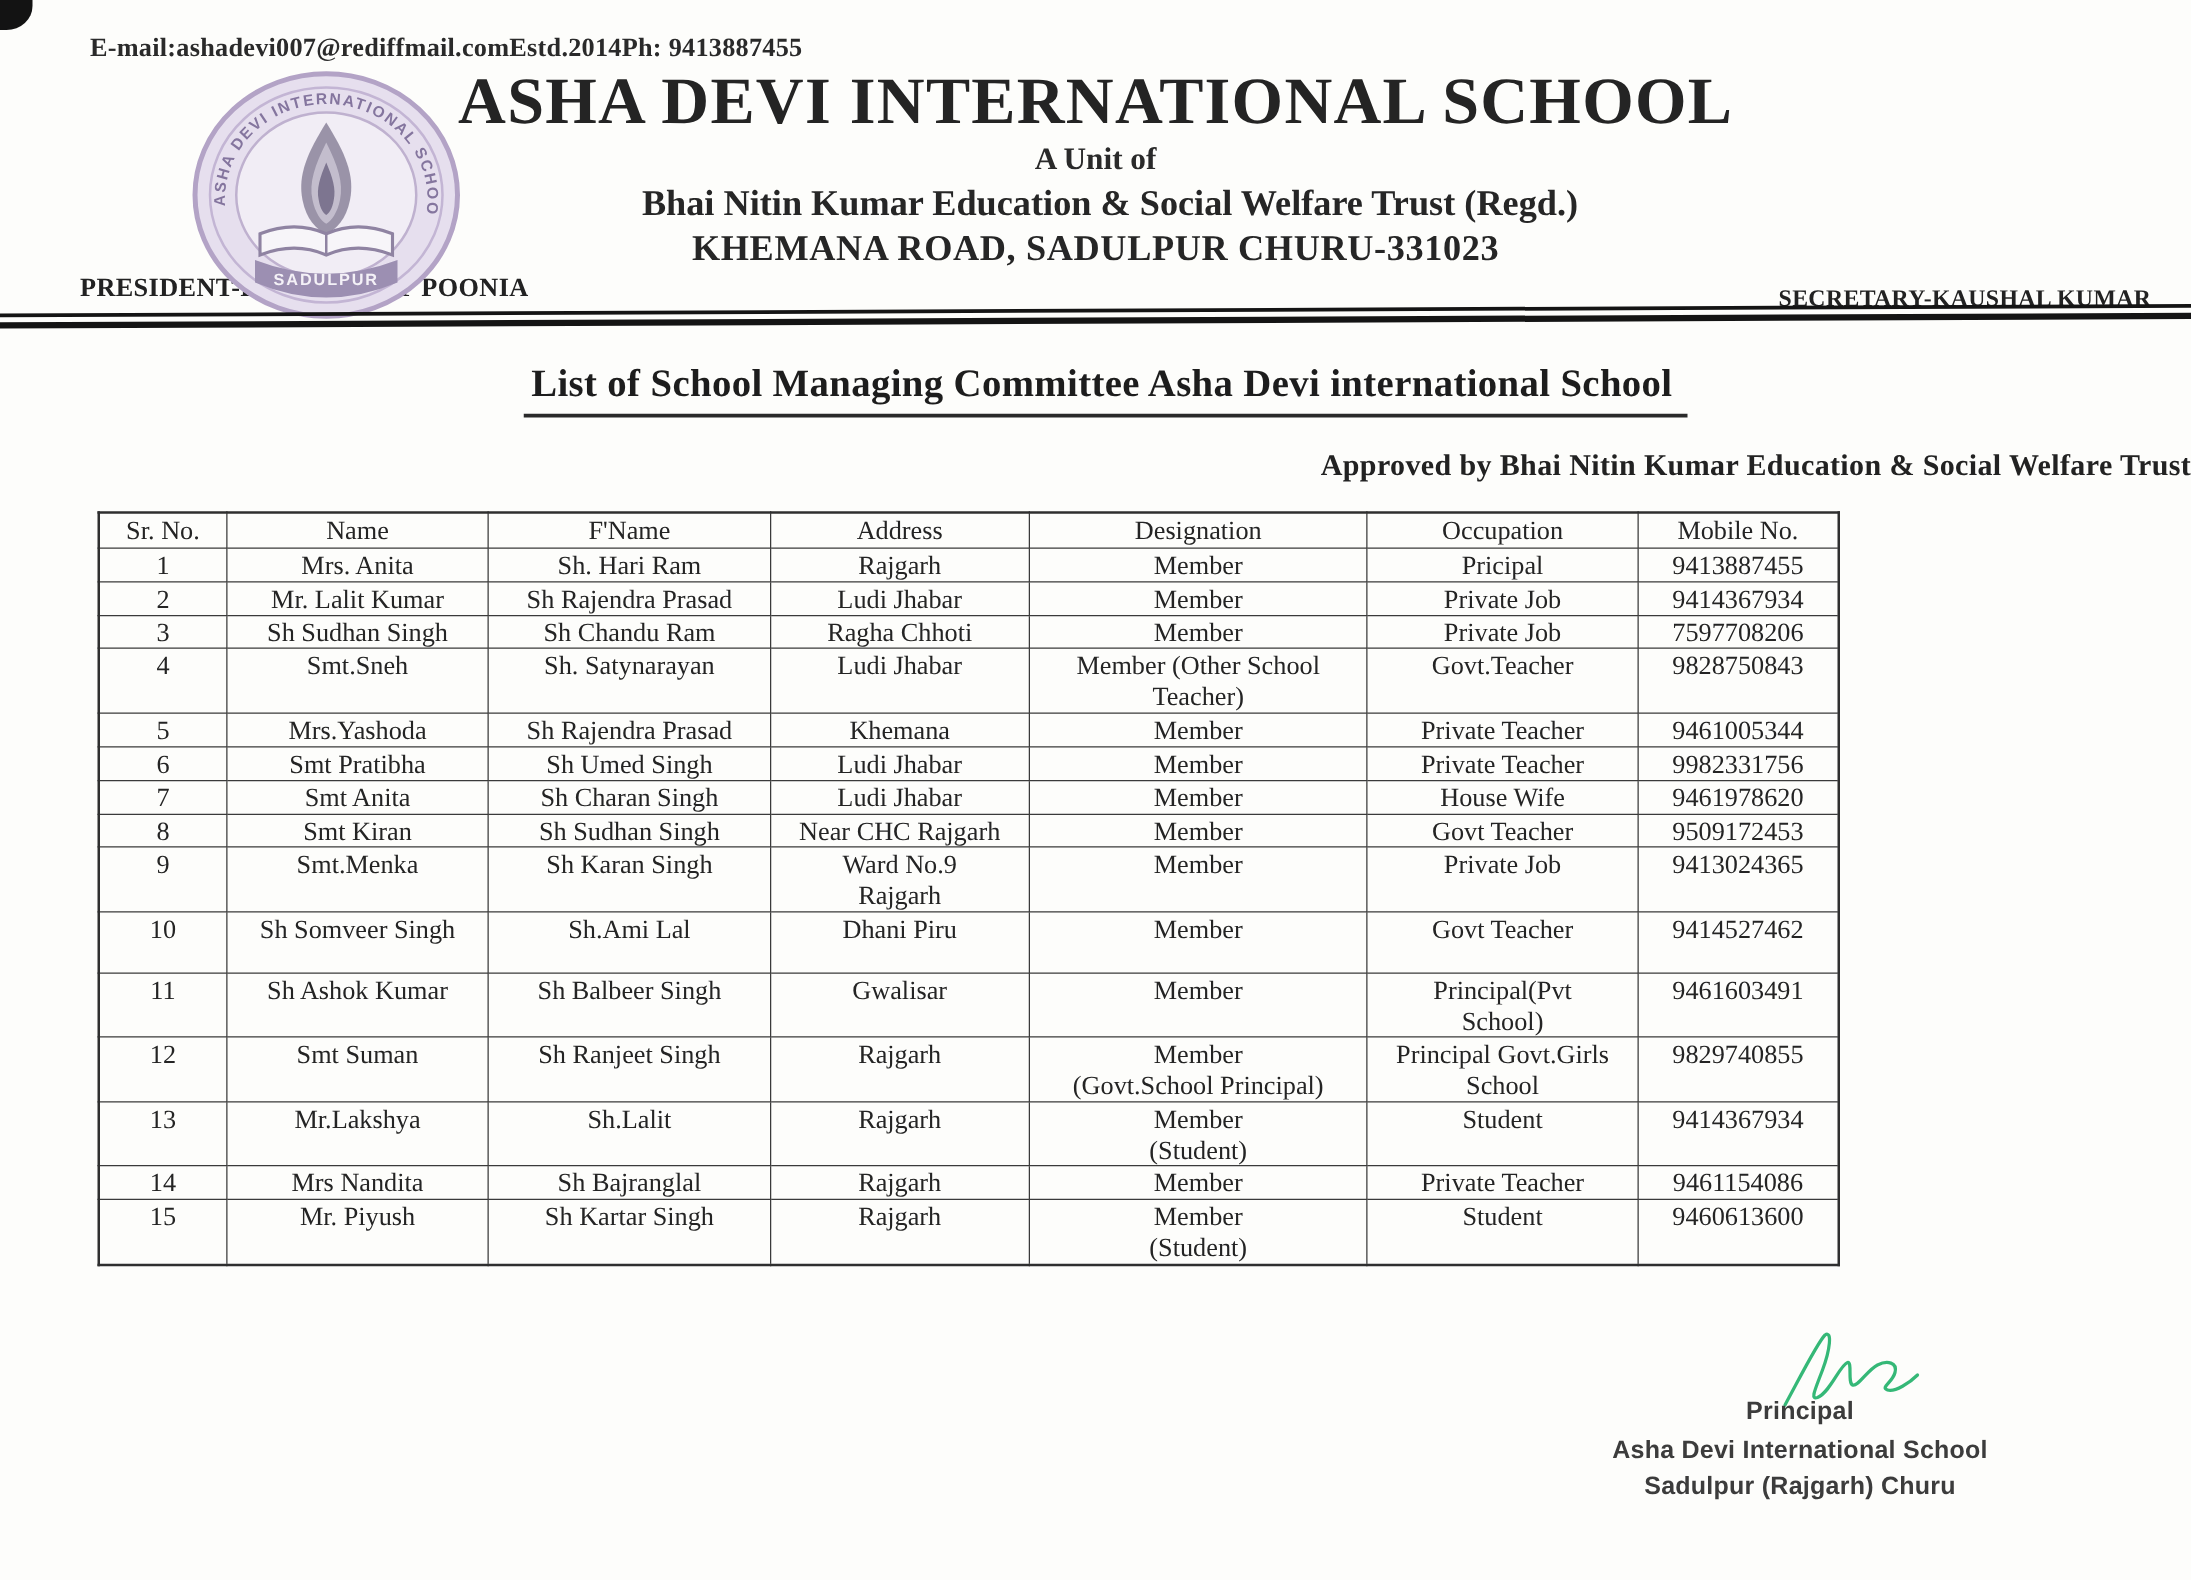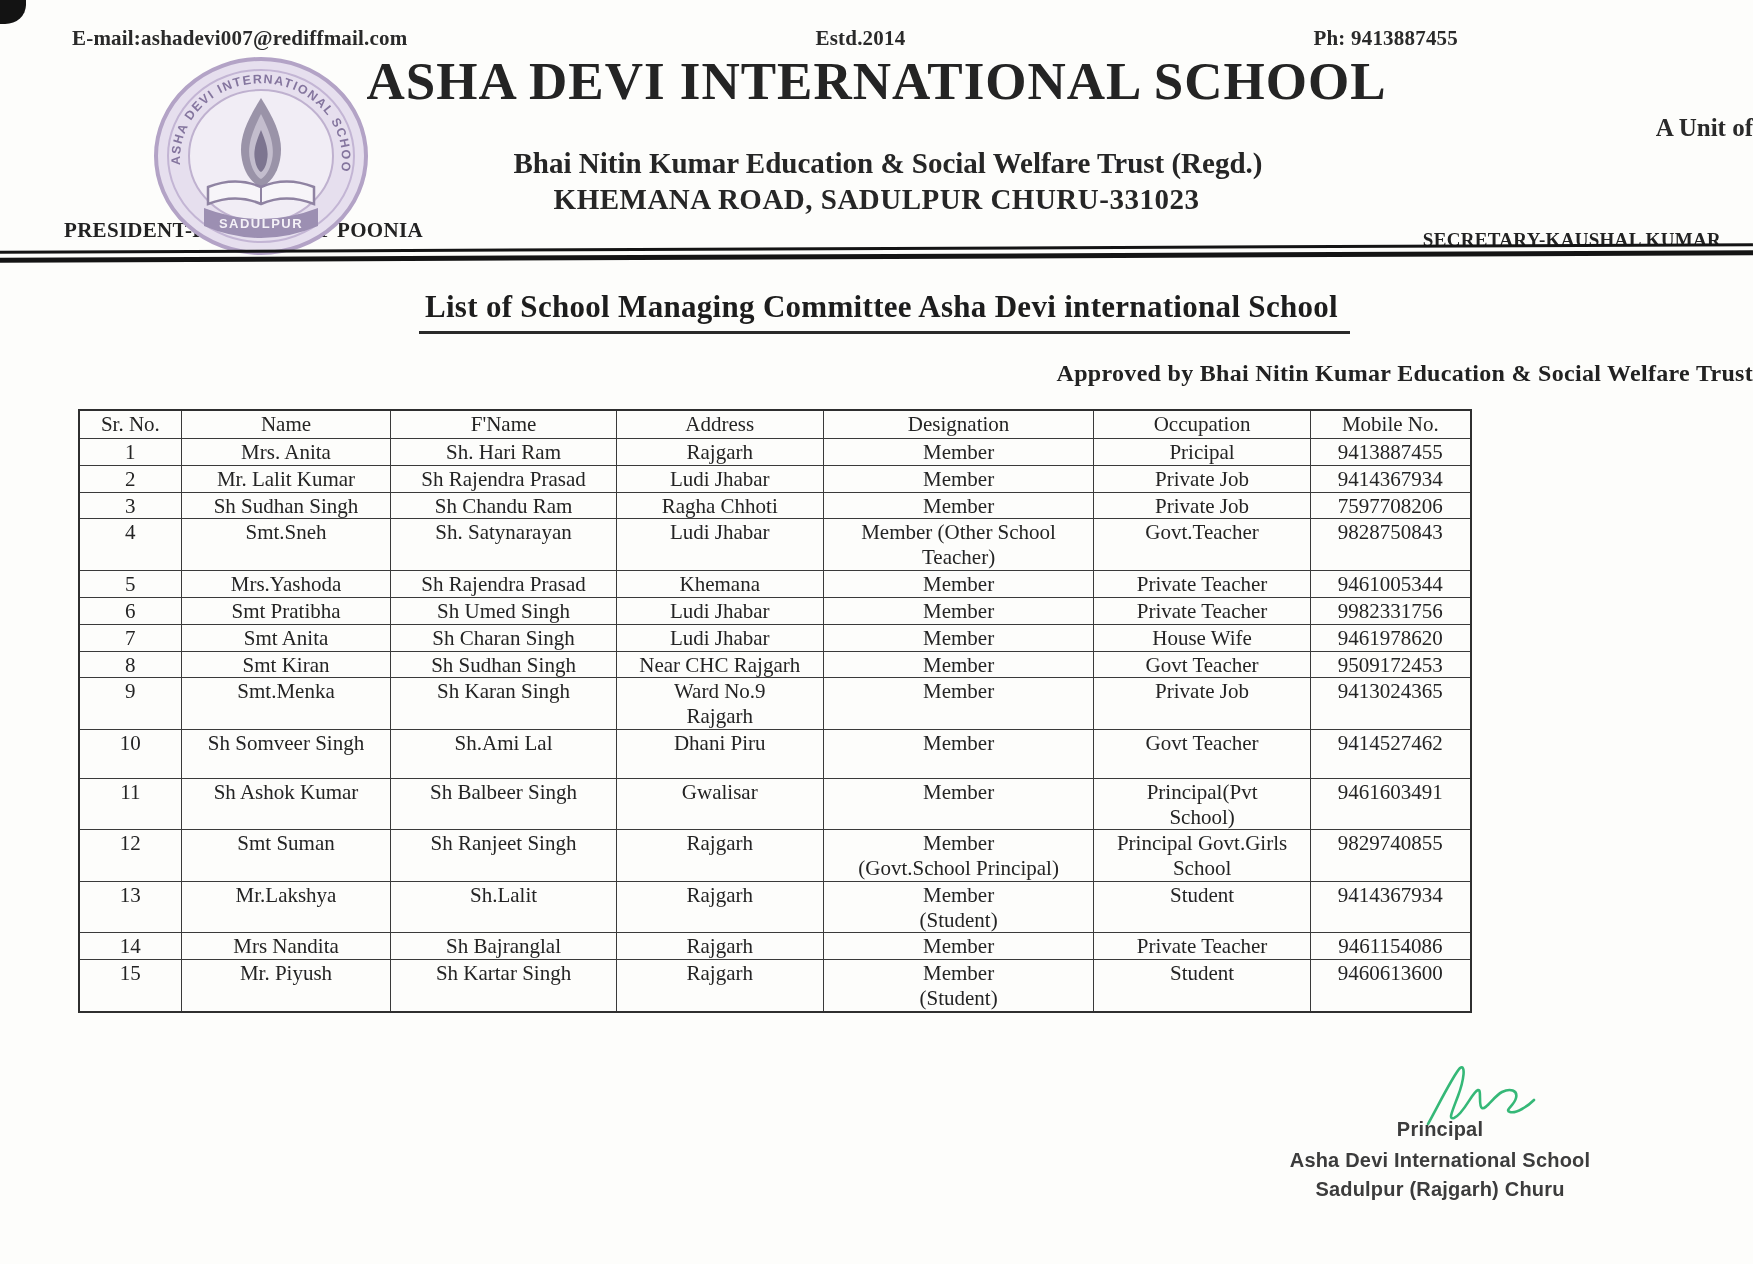--- a/index.html
+++ b/index.html
@@ -14,35 +14,35 @@
   .page{position:relative;width:1753px;height:1264px;}
 
   
   .corner-mark{
     position:absolute;top:0;left:0;width:26px;height:24px;
     background:#131313;border-bottom-right-radius:80%;
   }
 
   
   .topline{
-    display:flex;justify-content:space-between;align-items:flex-start;
+    display:flex;justify-content:flex-start;align-items:flex-start;
     padding:26px 295px 0 72px;
     font-weight:bold;font-size:21px;letter-spacing:.2px;color:#2a2a2a;
   }
 
   
   .logo{position:absolute;left:152px;top:56px;width:218px;height:202px;}
 
   .head-center{text-align:center;}
   .school-name{
     margin-top:4px;
     font-size:53px;font-weight:bold;letter-spacing:1px;color:#242424;
     line-height:1.0;
   }
-  .unit-line{font-size:25px;font-weight:bold;margin-top:6px;color:#2a2a2a;text-align:right;}
+  .unit-line{font-size:25px;font-weight:bold;margin-top:6px;color:#2a2a2a;}
   .trust-line{font-size:29px;font-weight:bold;margin-top:5px;color:#262626;padding-left:23px;}
   .address-line{font-size:29px;font-weight:bold;margin-top:3px;color:#262626;letter-spacing:.5px;}
 
   .officers{
     display:flex;justify-content:space-between;align-items:flex-end;
     padding:0 32px 0 64px;margin-top:2px;
   }
   .president{font-size:21px;font-weight:bold;letter-spacing:.3px;color:#222;}
   .secretary{font-size:19px;font-weight:bold;letter-spacing:.3px;color:#222;position:relative;top:8px;}
 

